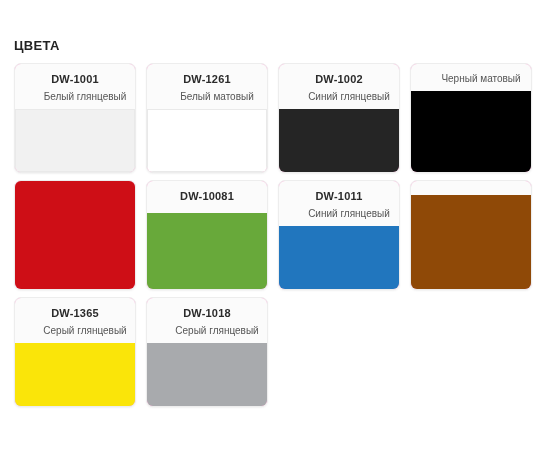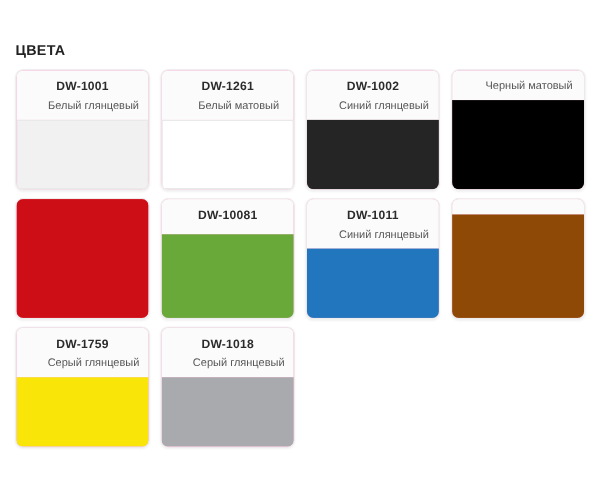--- a/index.html
+++ b/index.html
@@ -131,21 +131,21 @@
         </div>
         <div class="swatch" style="background: rgb(33, 118, 190);"></div>
       </div>
       <div class="card">
         <div class="card-text">
         </div>
         <div class="swatch" style="background: rgb(143, 73, 7);"></div>
       </div>
       <div class="card">
         <div class="card-text">
-          <div class="card-code">DW-1759</div>
+          <div class="card-code">DW-1365</div>
           <div class="card-name">Серый глянцевый</div>
         </div>
         <div class="swatch" style="background: rgb(250, 229, 9);"></div>
       </div>
       <div class="card">
         <div class="card-text">
           <div class="card-code">DW-1018</div>
           <div class="card-name">Серый глянцевый</div>
         </div>
         <div class="swatch" style="background: rgb(168, 170, 173);"></div>

